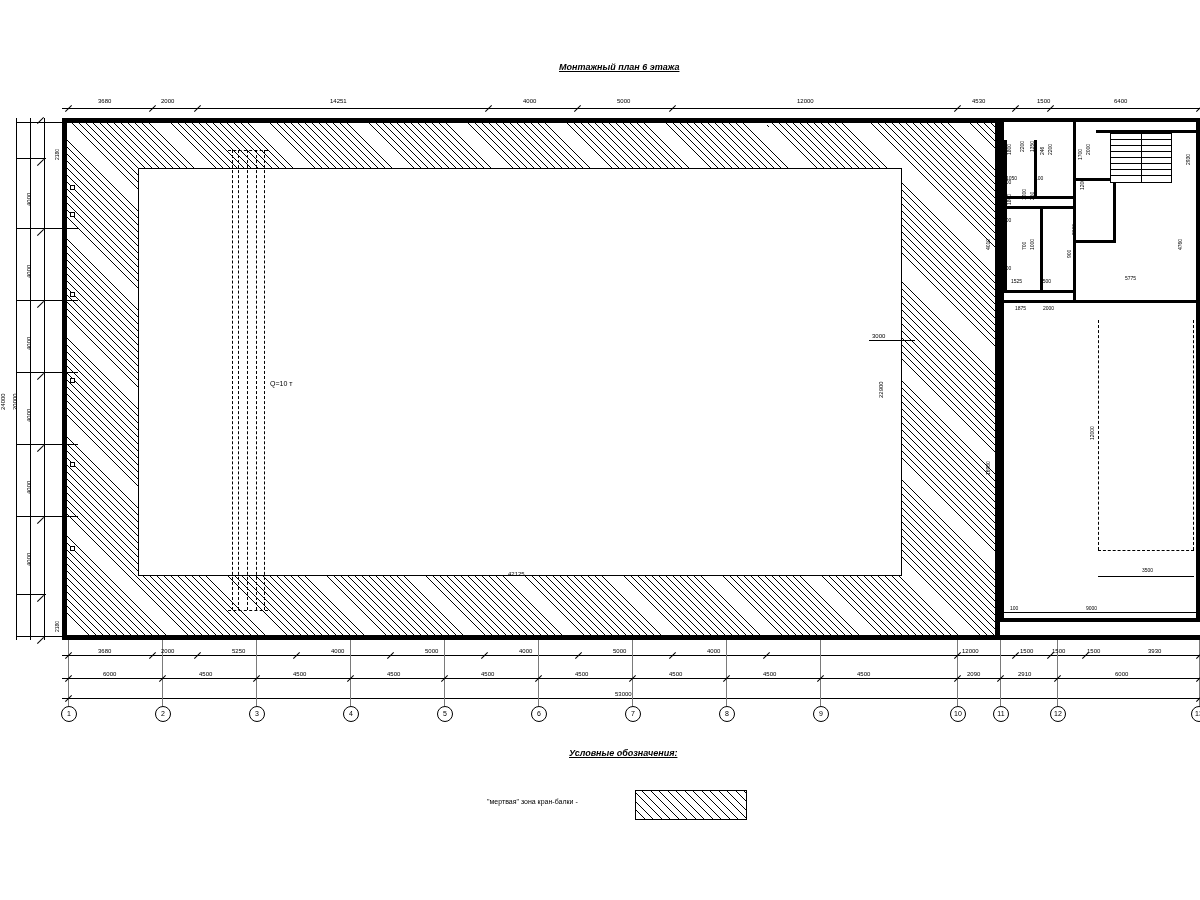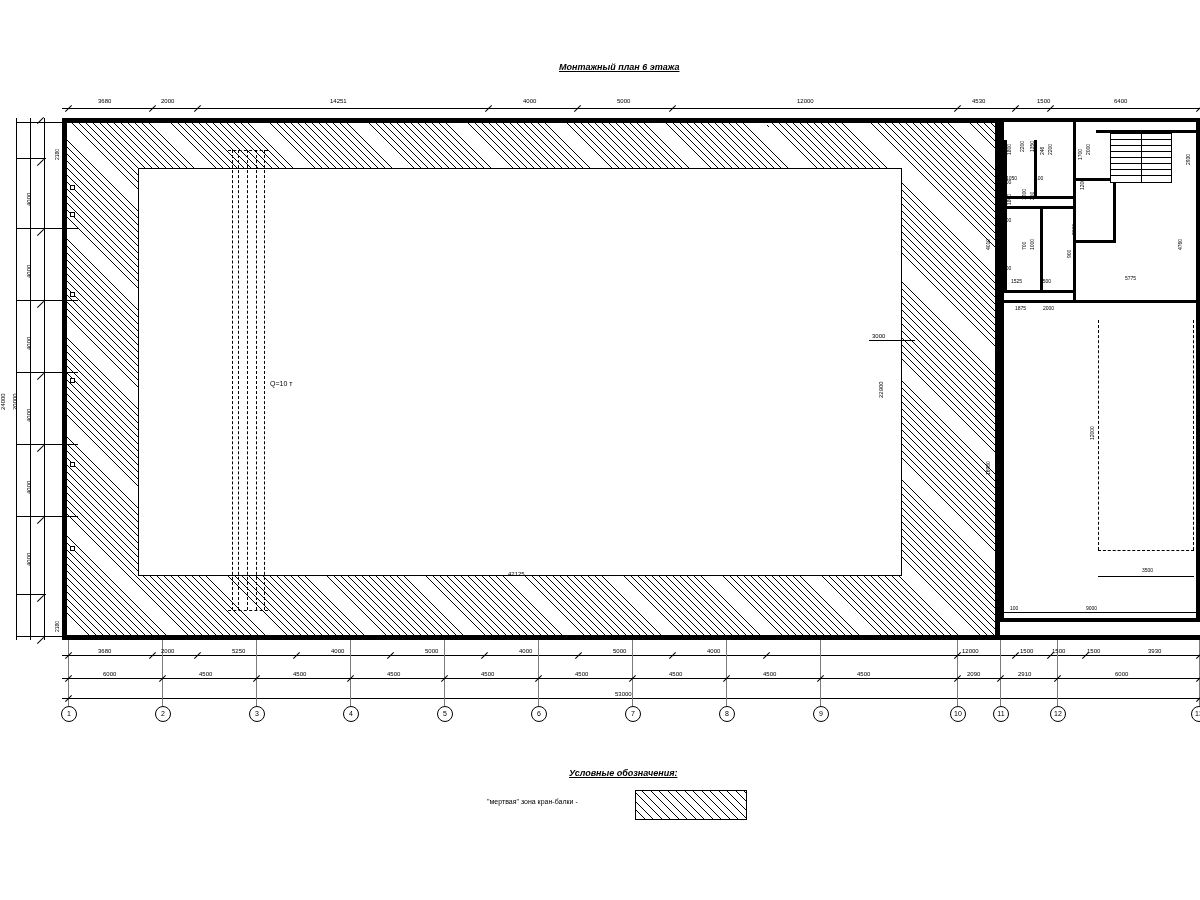--- a/index.html
+++ b/index.html
@@ -351,17 +351,17 @@
   <div class="circle" style="left:437px; top:706px;">5</div>
   <div class="circle" style="left:531px; top:706px;">6</div>
   <div class="circle" style="left:625px; top:706px;">7</div>
   <div class="circle" style="left:719px; top:706px;">8</div>
   <div class="circle" style="left:813px; top:706px;">9</div>
   <div class="circle" style="left:950px; top:706px;">10</div>
   <div class="circle" style="left:993px; top:706px;">11</div>
   <div class="circle" style="left:1050px; top:706px;">12</div>
   <div class="circle" style="left:1191px; top:706px;">13</div>
 
-  <div class="title" style="left:569px; top:768px;">Условные обозначения:</div>
+  <div class="title" style="left:569px; top:748px;">Условные обозначения:</div>
   <div class="txt" style="left:487px; top:798px;">"мертвая" зона кран-балки -</div>
   <div class="legendbox" style="left:635px; top:790px; width:112px; height:30px;"></div>
 
 </div>
 
 </body></html>

